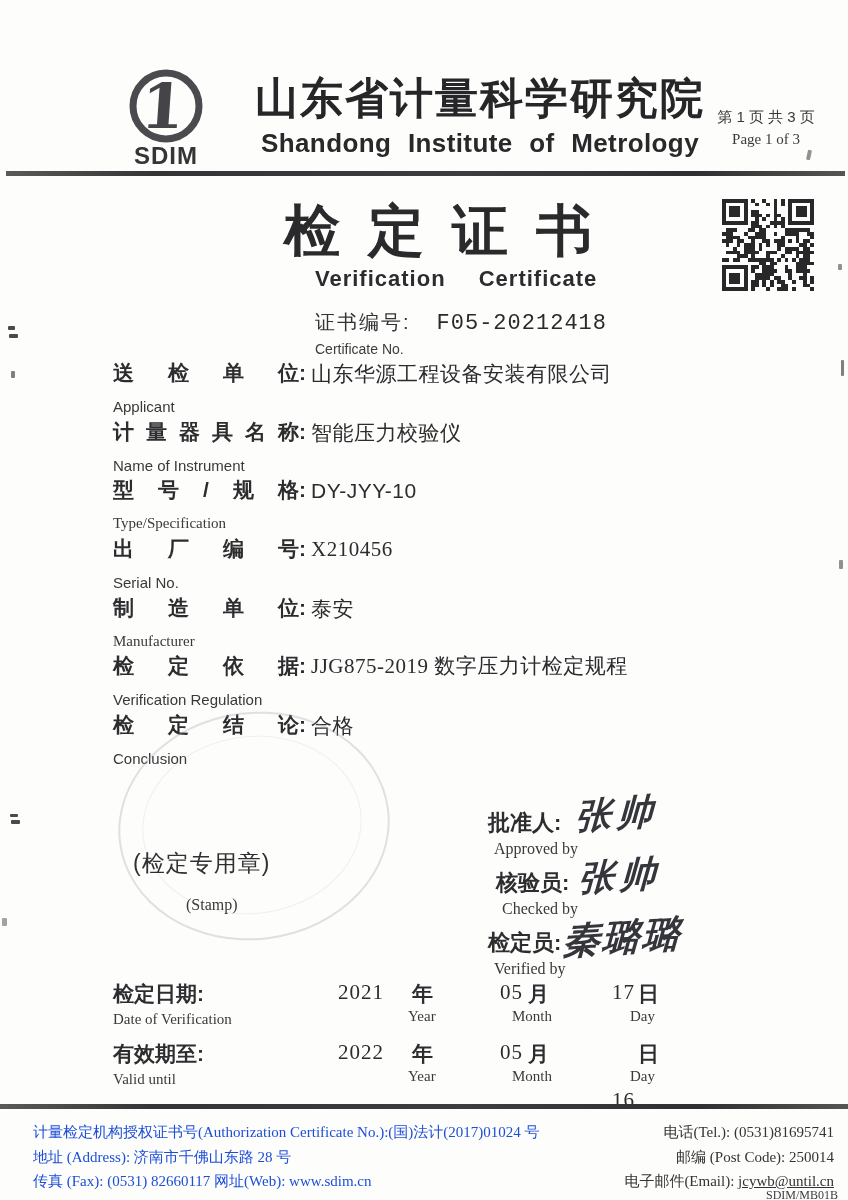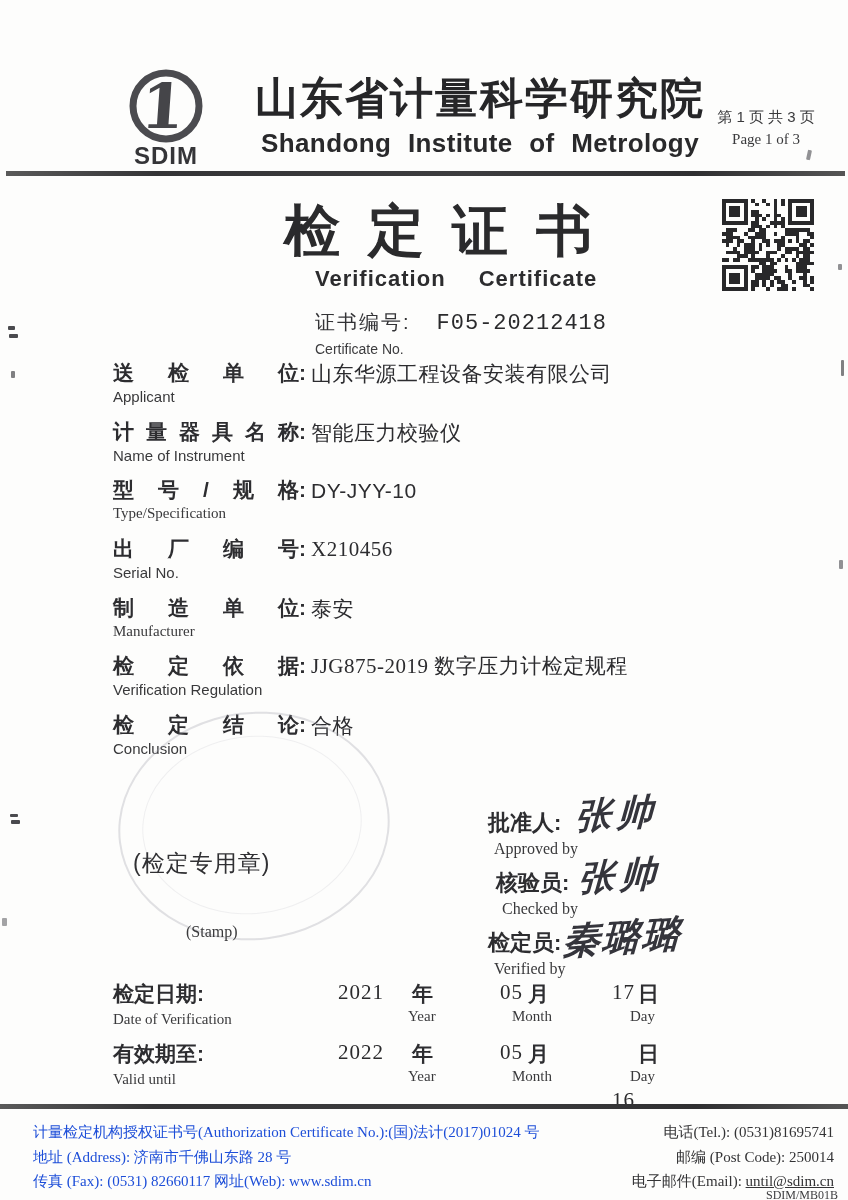--- a/index.html
+++ b/index.html
@@ -31,33 +31,33 @@
   .certno-value{font-size:22px;margin-left:26px;font-family:Liberation Mono, monospace;
                 letter-spacing:1px;color:#2a2a2c;}
   .certno-en{left:315px;top:341px;font-size:14px;color:#3c3c3e;}
 
   
   .fields{left:113px;top:360px;width:640px;}
   .frow{position:relative;height:58.7px;}
   .flabel-wrap{display:inline-block;width:186px;font-size:21px;font-weight:600;color:#2d2d30;
                text-align:justify;text-align-last:justify;vertical-align:top;line-height:26px;}
   .fcolon{font-size:21px;font-weight:600;color:#2d2d30;line-height:26px;}
-  .fen{font-size:15px;color:#39393b;margin-top:2px;}
+  .fen{font-size:15px;color:#39393b;margin-top:12px;}
   .fval{position:absolute;left:198px;top:0;font-size:21px;line-height:27px;color:#2c2c2f;
         white-space:nowrap;letter-spacing:.5px;}
   .val-serif{font-family:"Liberation Serif","DejaVu Serif",serif;}
   .en-serif{font-family:"Liberation Serif","DejaVu Serif",serif;}
 
   
   .stamp-ring{left:118px;top:712px;width:268px;height:224px;border:2.5px solid rgba(150,150,162,.28);
               border-radius:50%;transform:rotate(-7deg);}
   .stamp-ring2{left:142px;top:736px;width:218px;height:176px;border:1.5px solid rgba(160,160,172,.15);
               border-radius:50%;transform:rotate(-7deg);}
   .stamp-cn{left:133px;top:848px;font-size:23px;letter-spacing:1px;color:#303033;}
-  .stamp-en{left:186px;top:896px;font-size:16px;color:#3a3a3c;margin-top:27px;}
+  .stamp-en{left:186px;top:896px;font-size:16px;color:#3a3a3c;}
 
   
   .sigrow{position:absolute;left:488px;white-space:nowrap;}
   .sig-label{font-size:22px;font-weight:600;color:#2d2d30;}
   .sig-en{font-size:16px;color:#39393b;margin-top:2px;margin-left:6px;}
   .sig-hand{position:absolute;font-family:"DejaVu Serif","Liberation Serif",serif;font-style:italic;
             font-weight:600;color:#35353c;transform:rotate(-4deg) skewX(-6deg);letter-spacing:6px;}
 
   
   .daterow{position:absolute;left:113px;width:660px;}
@@ -449,21 +449,21 @@
 
   <div class="abs footer-left">
     <div>计量检定机构授权证书号(Authorization Certificate No.):(国)法计(2017)01024 号</div>
     <div>地址 (Address): 济南市千佛山东路 28 号</div>
     <div>传真 (Fax): (0531) 82660117  网址(Web): www.sdim.cn</div>
   </div>
 
   <div class="abs footer-right">
     <div>电话(Tel.): (0531)81695741</div>
     <div>邮编 (Post Code): 250014</div>
-    <div><span>电子邮件(Email): </span><span class="email-underline">until@sdim.cn</span></div>
+    <div><span>电子邮件(Email): </span><span class="email-underline">jcywb@until.cn</span></div>
   </div>
   <div class="abs form-no">SDIM/MB01B</div>
 
   <div class="speck" style="left:8px;top:326px;width:7px;height:4px;"></div>
   <div class="speck" style="left:9px;top:334px;width:9px;height:4px;"></div>
   <div class="speck" style="left:11px;top:371px;width:4px;height:7px;opacity:.7;"></div>
   <div class="speck" style="left:10px;top:814px;width:8px;height:3px;"></div>
   <div class="speck" style="left:11px;top:820px;width:9px;height:4px;"></div>
   <div class="speck" style="left:807px;top:150px;width:4px;height:10px;opacity:.6;transform:rotate(12deg);"></div>
   <div class="speck" style="left:838px;top:264px;width:4px;height:6px;opacity:.6;"></div>

